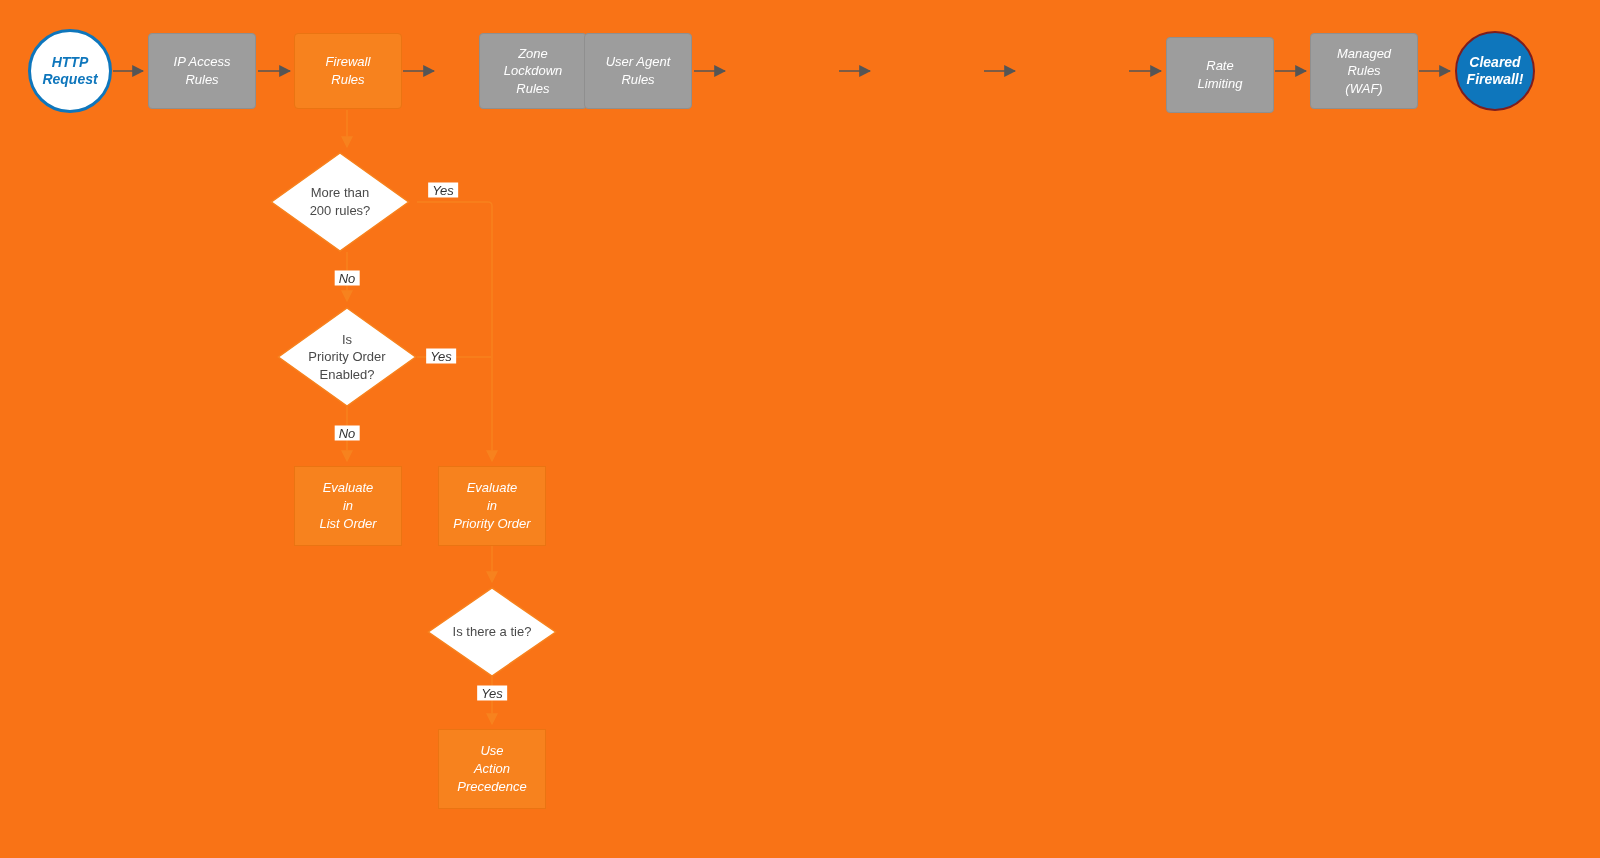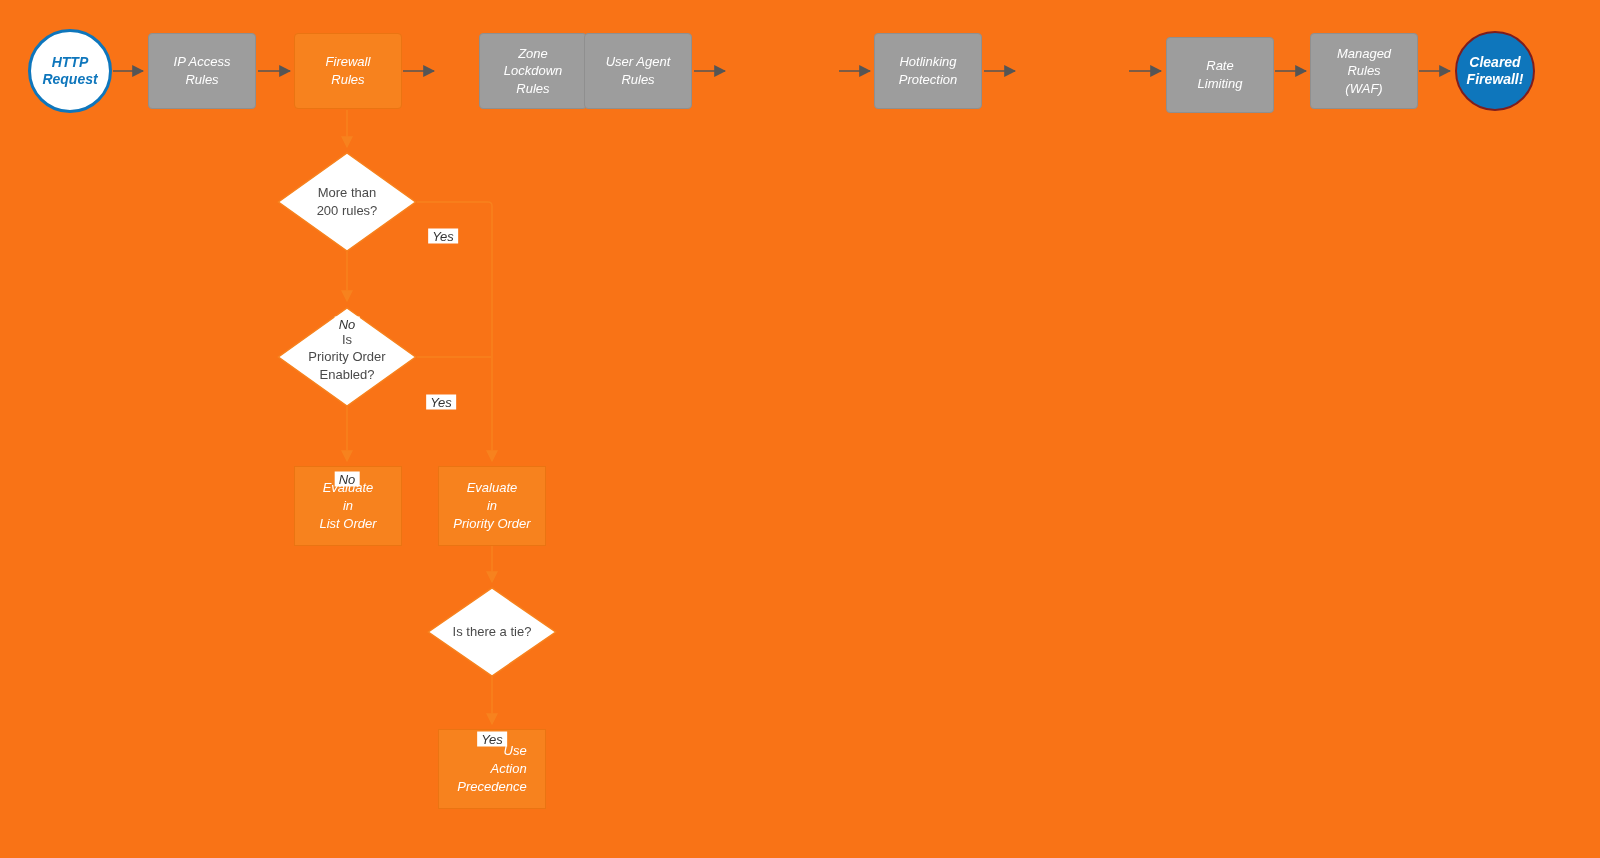--- a/index.html
+++ b/index.html
@@ -96,21 +96,20 @@
   .edge-label {
     position: absolute;
     transform: translate(-50%, -50%);
     background: #ffffff;
     padding: 0 4px;
     font-size: 13px;
     font-style: italic;
     color: #333333;
     z-index: 3;
     white-space: nowrap;
-    margin-top: 46px;
   }
 </style>
 </head>
 <body>
 
 <div class="canvas">
 
   <svg class="edges" width="1600" height="858" viewBox="0 0 1600 858" xmlns="http://www.w3.org/2000/svg">
     <defs>
       <marker id="mg" viewBox="0 0 10 10" refX="9" refY="5" markerWidth="8" markerHeight="8" orient="auto">
@@ -165,43 +164,39 @@
 Lockdown
 Rules</span>
   </div>
 
   <div class="node step" style="left:584px; top:33px;">
     <span>User Agent
 Rules</span>
   </div>
 
 
-  <div class="node step" style="left:874px; top:33px;">
-    <span>Hotlinking
-Protection</span>
-  </div>
 
 
   <div class="node step" style="left:1166px; top:37px;">
     <span>Rate
 Limiting</span>
   </div>
 
   <div class="node step" style="left:1310px; top:33px;">
     <span>Managed
 Rules
 (WAF)</span>
   </div>
 
   <div class="node circle end" style="left:1455px; top:31px;">
     <span>Cleared
 Firewall!</span>
   </div>
 
-  <div class="diamond" style="left:277px; top:152px; width:140px; height:100px;">
+  <div class="diamond" style="left:270px; top:152px; width:140px; height:100px;">
     <svg class="shape" viewBox="0 0 100 100" preserveAspectRatio="none">
       <polygon points="50,1 99,50 50,99 1,50" fill="#ffffff" stroke="#F7821E" stroke-width="1.5" vector-effect="non-scaling-stroke"></polygon>
     </svg>
     <div class="diamond-label">More than
 200 rules?</div>
   </div>
 
   <div class="diamond" style="left:277px; top:307px; width:140px; height:100px;">
     <svg class="shape" viewBox="0 0 100 100" preserveAspectRatio="none">
       <polygon points="50,1 99,50 50,99 1,50" fill="#ffffff" stroke="#F7821E" stroke-width="1.5" vector-effect="non-scaling-stroke"></polygon>
@@ -223,21 +218,21 @@
 in
 List Order</span>
   </div>
 
   <div class="node action" style="left:438px; top:466px;">
     <span>Evaluate
 in
 Priority Order</span>
   </div>
 
-  <div class="node action" style="left:438px; top:729px;text-align:right;">
+  <div class="node action" style="left:438px; top:729px;">
     <span>Use
 Action
 Precedence</span>
   </div>
 
   <div class="edge-label" style="left:443px; top:190px;">Yes</div>
 
   <div class="edge-label" style="left:347px; top:278px;">No</div>
 
   <div class="edge-label" style="left:441px; top:356px;">Yes</div>

